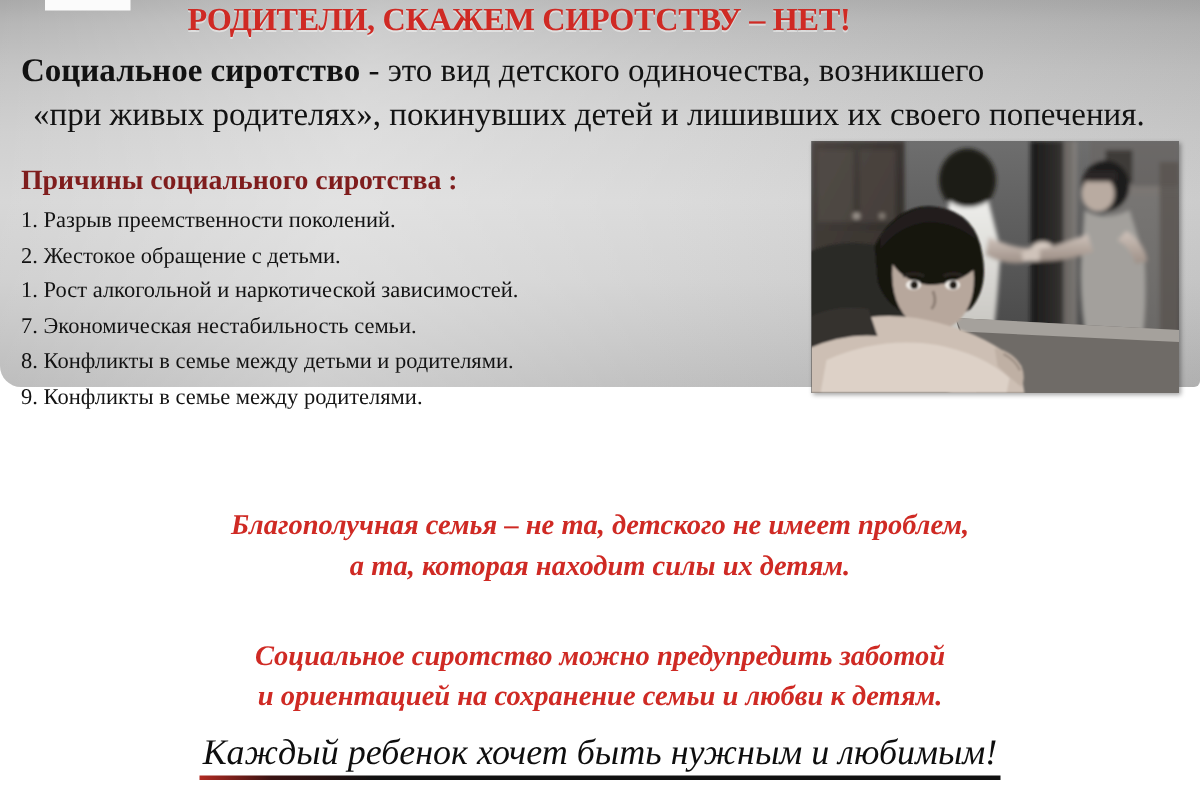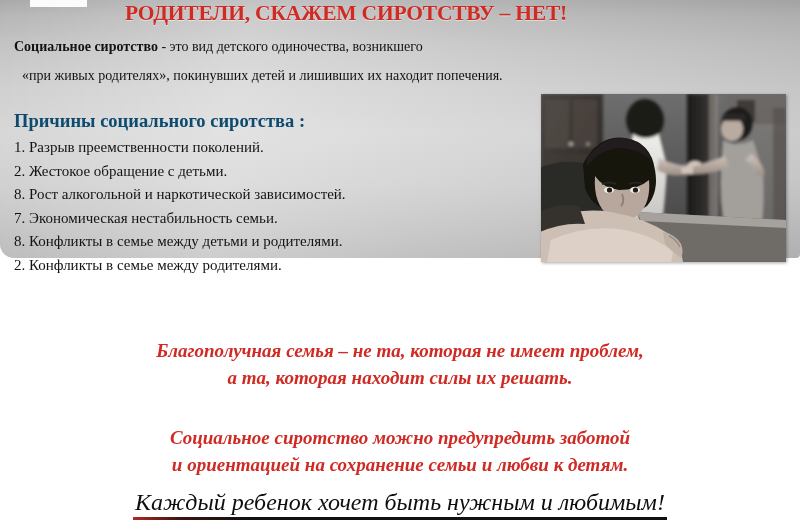--- a/index.html
+++ b/index.html
@@ -80,40 +80,40 @@
     text-shadow: 0 1px 0 rgba(255,255,255,0.45);
   }
 
   
   .definition {
     position: absolute;
     left: 14px;
     top: 32px;
     width: 772px;
     color: #121212;
-    font-size: 14px;
+    font-size: 22px;
     line-height: 29px;
   }
   .definition .term {
     font-weight: bold;
   }
   .definition .line2 {
     display: block;
     padding-left: 8px;
   }
 
   
   .causes {
     position: absolute;
     left: 14px;
     top: 108px;
     width: 776px;
   }
   .causes-title {
-    color: #0c4a6e;
+    color: #7f1d1d;
     font-size: 18.5px;
     font-weight: bold;
     line-height: 26px;
     margin-bottom: 2px;
   }
   .causes-list {
     list-style: none;
     margin: 0;
     padding: 0;
   }
@@ -188,32 +188,32 @@
 <div class="poster">
 
   <div class="gray-panel"></div>
   <div class="gray-panel-sheen"></div>
   <div class="top-notch"></div>
 
   <div class="headline">РОДИТЕЛИ, СКАЖЕМ СИРОТСТВУ – НЕТ!</div>
 
   <div class="definition">
     <span class="term">Социальное сиротство</span><span> - это вид детского одиночества, возникшего</span>
-    <span class="line2">«при живых родителях», покинувших детей и лишивших их находит попечения.</span>
+    <span class="line2">«при живых родителях», покинувших детей и лишивших их своего попечения.</span>
   </div>
 
   <div class="causes">
     <div class="causes-title">Причины социального сиротства :</div>
     <ul class="causes-list">
       <li>1. Разрыв преемственности поколений.</li>
       <li>2. Жестокое обращение с детьми.</li>
-      <li>8. Рост алкогольной и наркотической зависимостей.</li>
+      <li>1. Рост алкогольной и наркотической зависимостей.</li>
       <li>7. Экономическая нестабильность семьи.</li>
       <li>8. Конфликты в семье между детьми и родителями.</li>
-      <li>2. Конфликты в семье между родителями.</li>
+      <li>9. Конфликты в семье между родителями.</li>
     </ul>
   </div>
 
   <div class="photo">
     <svg width="245" height="168" viewBox="0 0 245 168" xmlns="http://www.w3.org/2000/svg">
       <defs>
         <linearGradient id="wallG" x1="0" y1="0" x2="0" y2="1">
           <stop offset="0" stop-color="#6e6e6e"></stop>
           <stop offset="1" stop-color="#3f3f3f"></stop>
         </linearGradient>
@@ -307,22 +307,22 @@
 
         <path d="M122 138 Q134 140 140 150 Q143 158 140 164 Q132 158 124 150 Z" fill="#bfb0a4"></path>
         <path d="M128 142 Q136 146 139 153" stroke="#9b8d82" stroke-width="1.4" fill="none"></path>
 
         <path d="M-6 120 Q14 108 38 112 L44 130 Q20 128 -6 140 Z" fill="#35322f"></path>
       </g>
     </svg>
   </div>
 
   <div class="quote quote-a">
-    <span class="ln1">Благополучная семья – не та, которая не имеет проблем,</span>
-    <span class="ln2">а та, которая находит силы их решать.</span>
+    <span class="ln1">Благополучная семья – не та, детского не имеет проблем,</span>
+    <span class="ln2">а та, которая находит силы их детям.</span>
   </div>
 
   <div class="quote quote-b">
     <span class="ln1">Социальное сиротство можно предупредить заботой</span>
     <span class="ln2">и ориентацией на сохранение семьи и любви к детям.</span>
   </div>
 
   <div class="slogan">
     <span class="slogan-text">
       <span>Каждый ребенок хочет быть нужным и любимым!</span>

